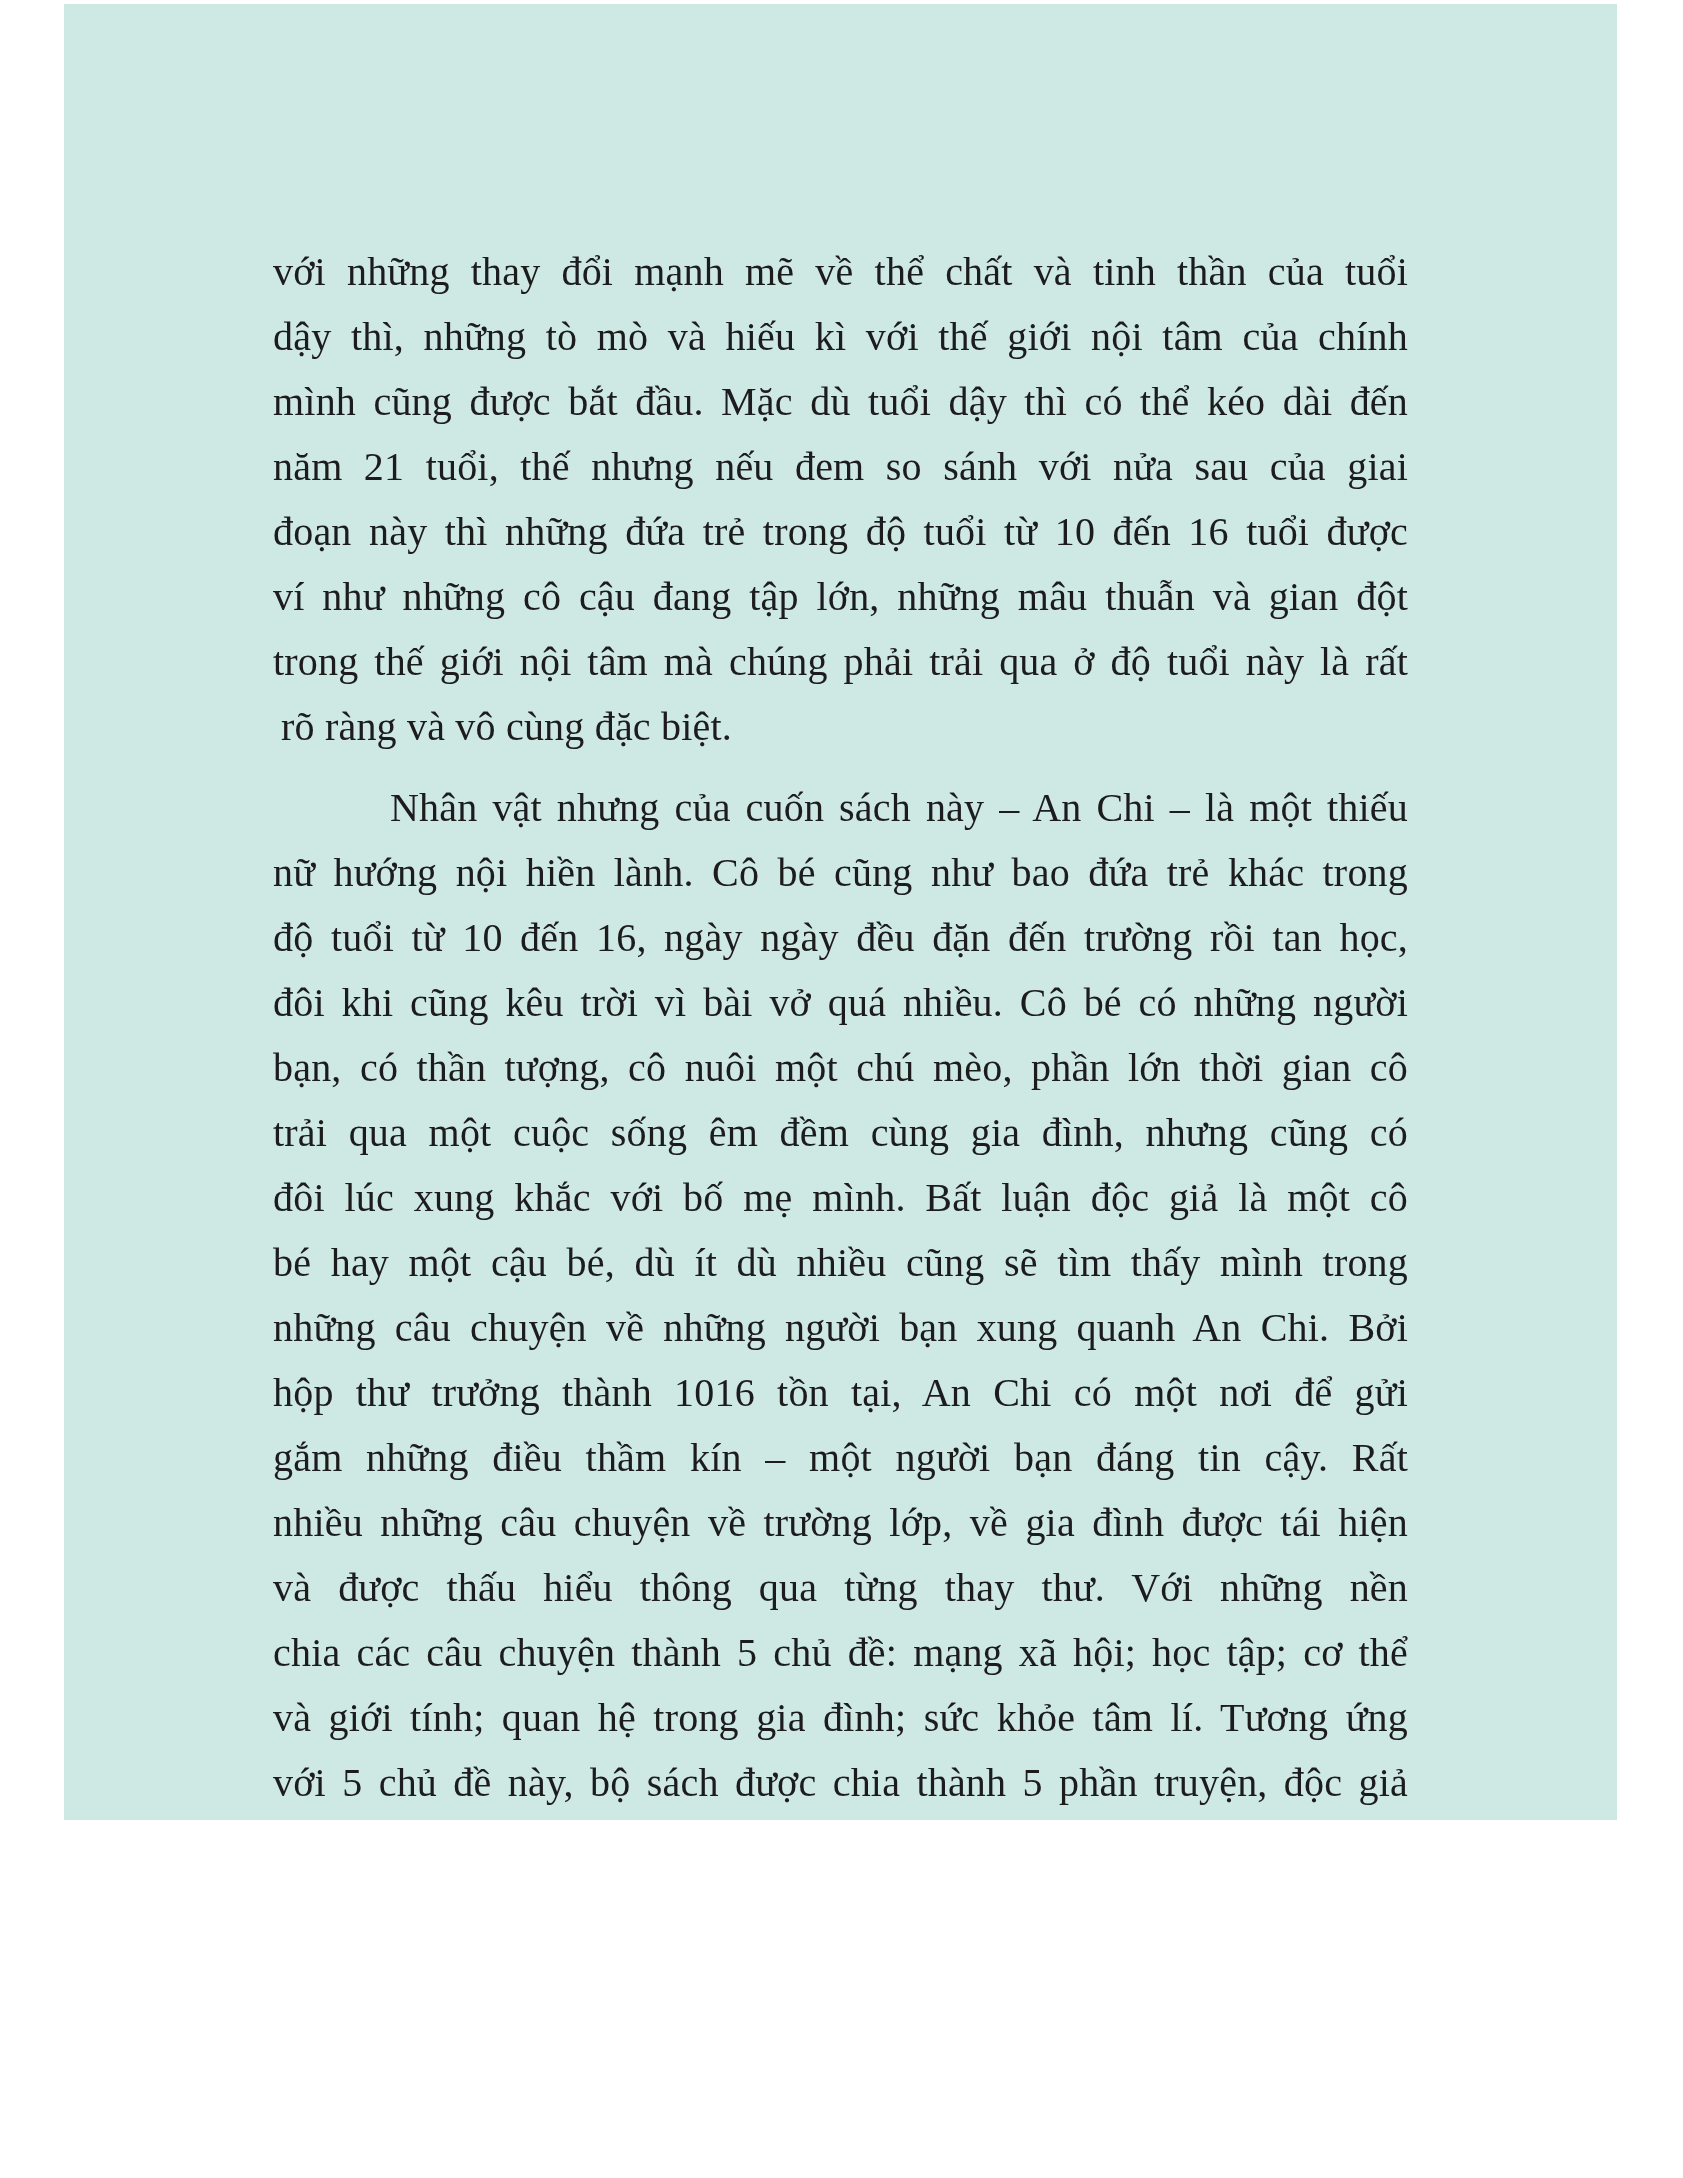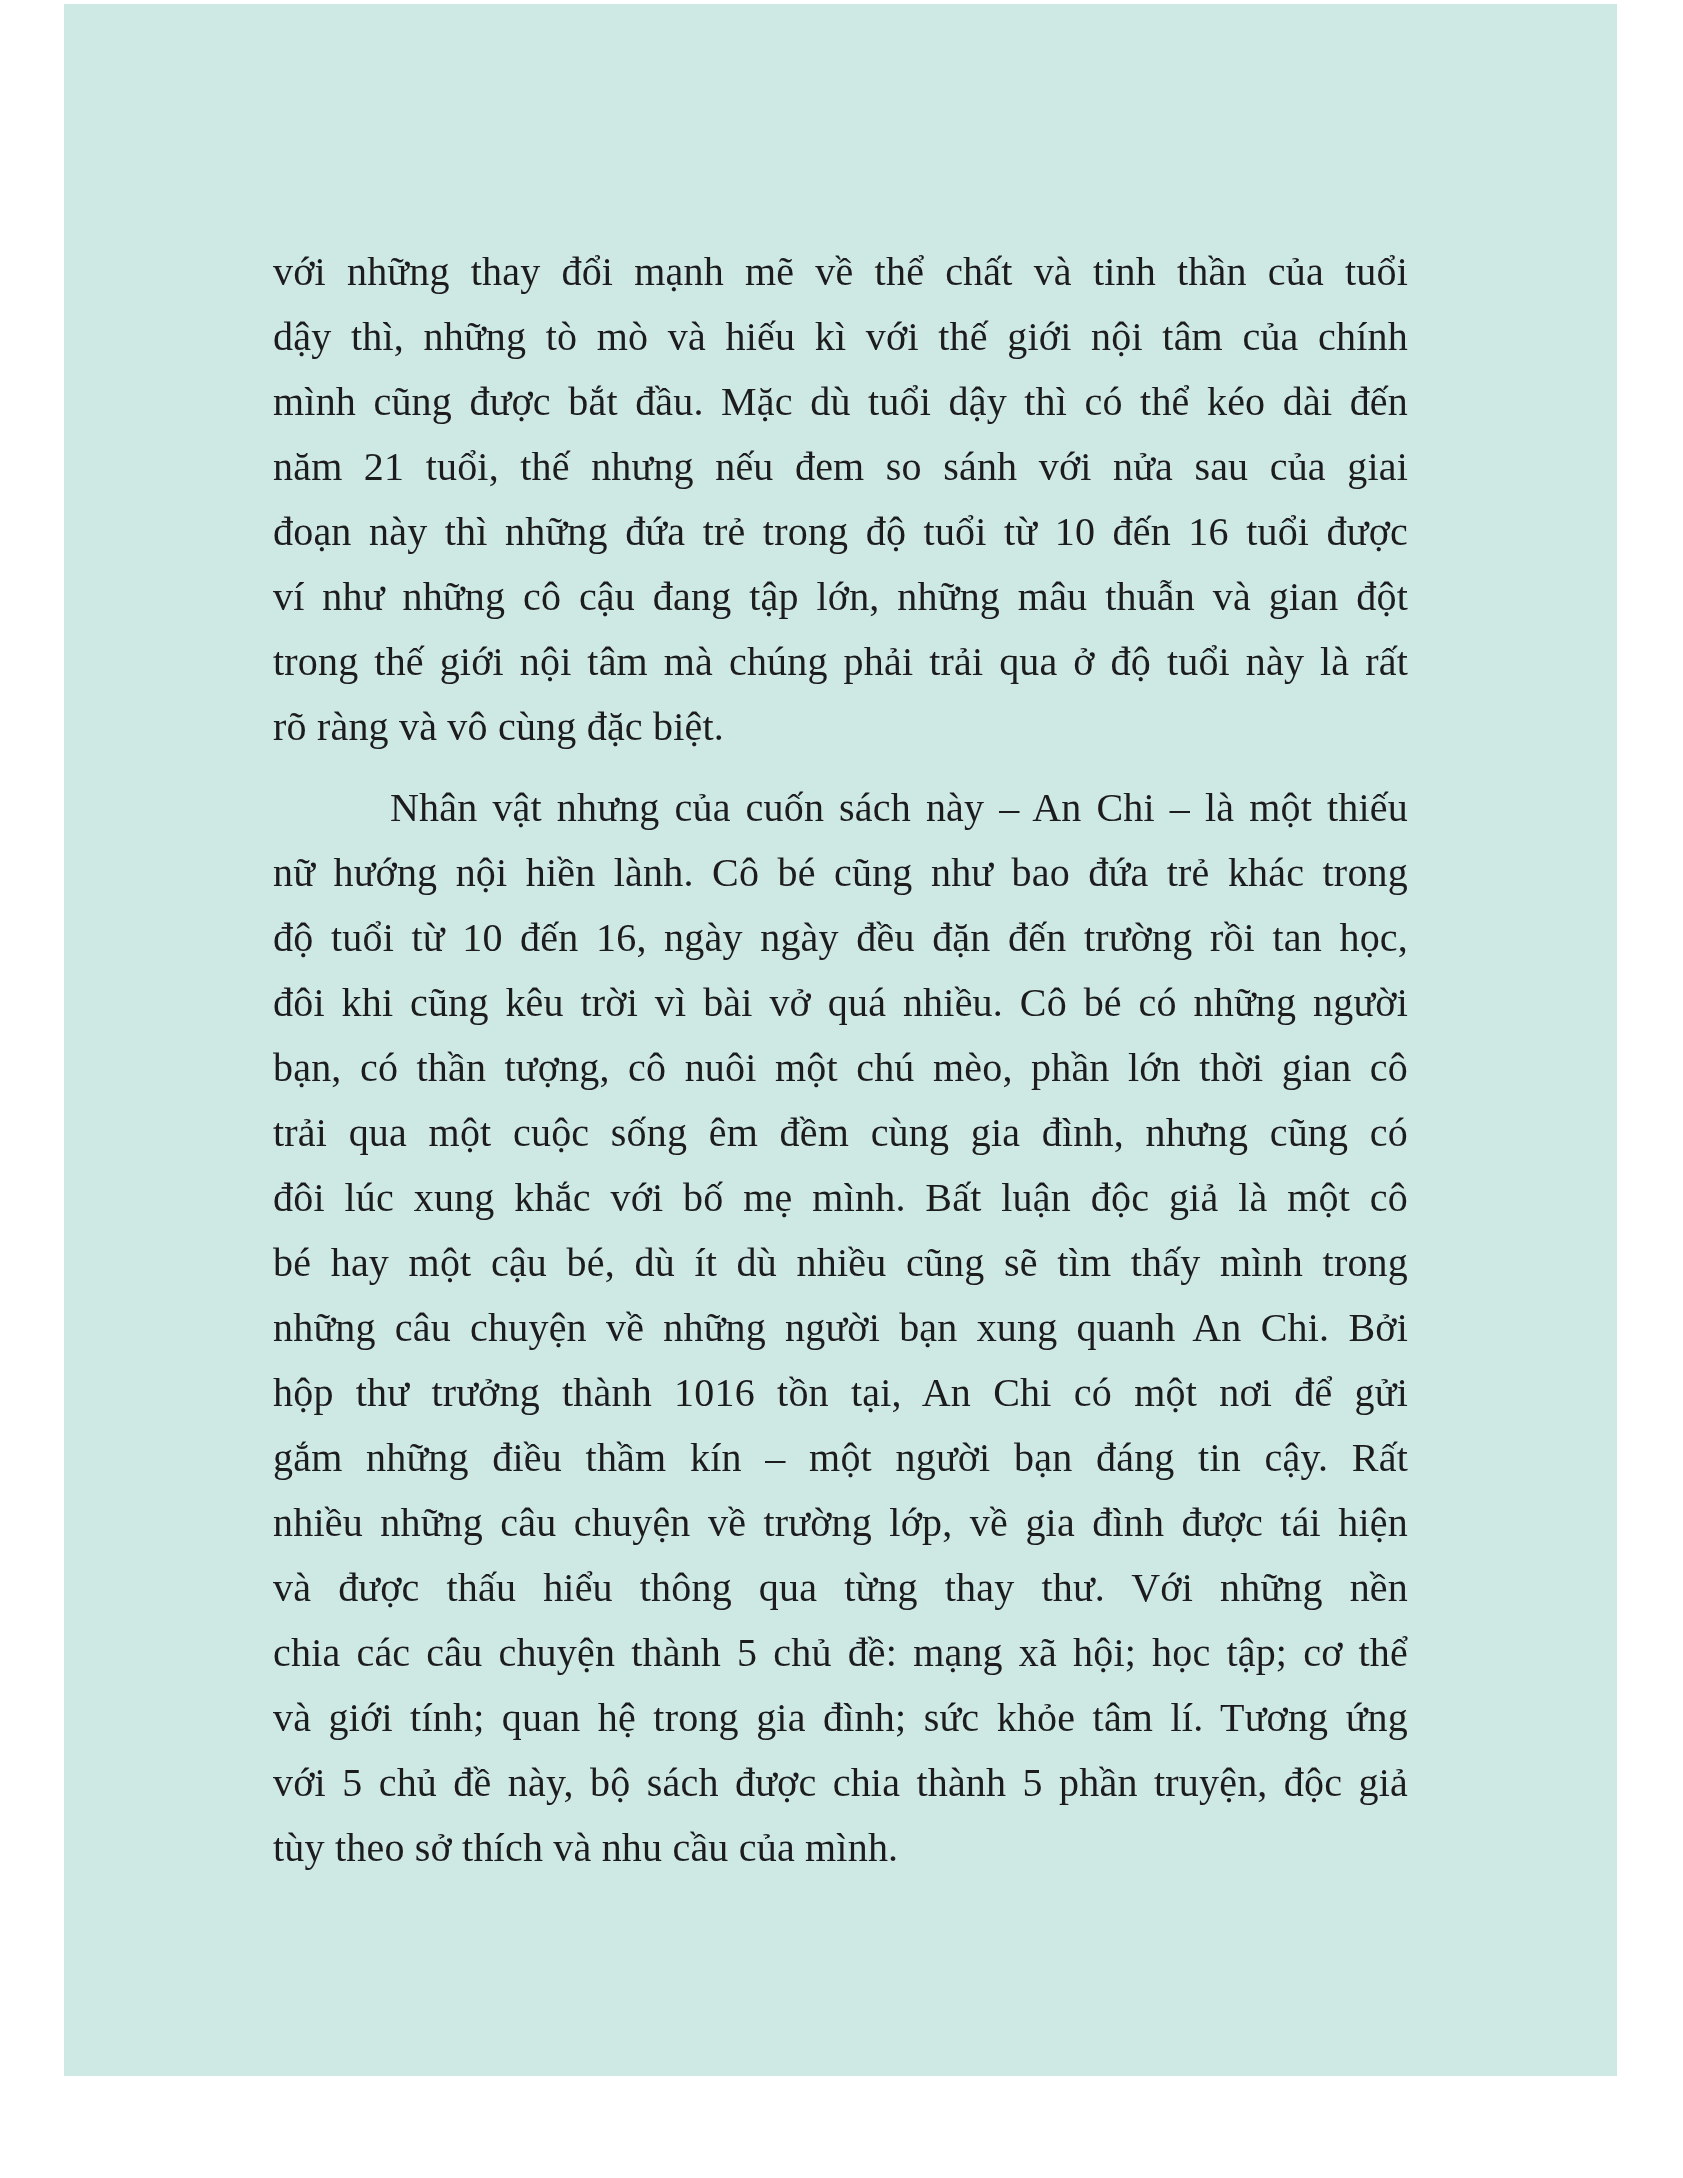--- a/index.html
+++ b/index.html
@@ -4,21 +4,21 @@
 <style>
   html, body {
     margin: 0;
     padding: 0;
     background: #ffffff;
     font-family: "Liberation Serif", "DejaVu Serif", serif;
   }
   .canvas {
     position: relative;
     width: 1683px;
-    height: 2076px;
+    height: 1820px;
     background: #ffffff;
     overflow: hidden;
   }
   .page {
     position: absolute;
     left: 64px;
     top: 4px;
     width: 1553px;
     height: 2166px;
     background: #cee8e4;
@@ -42,20 +42,21 @@
     text-align: justify;
     text-align-last: justify;
     white-space: normal;
   }
   .line.indent {
     text-indent: 117px;
   }
   .line.para-end {
     text-align: left;
     text-align-last: left;
+    margin-left: 8px;
   }
 </style>
 </head>
 <body>
 
 <div class="canvas" style="background: rgb(255, 255, 255);">
   <div class="page" style="background: rgb(206, 232, 228);">
     <div class="text-block" id="text-block" style="color: rgb(28, 28, 28);">
         <div class="paragraph">
           <div class="line">với những thay đổi mạnh mẽ về thể chất và tinh thần của tuổi</div>

